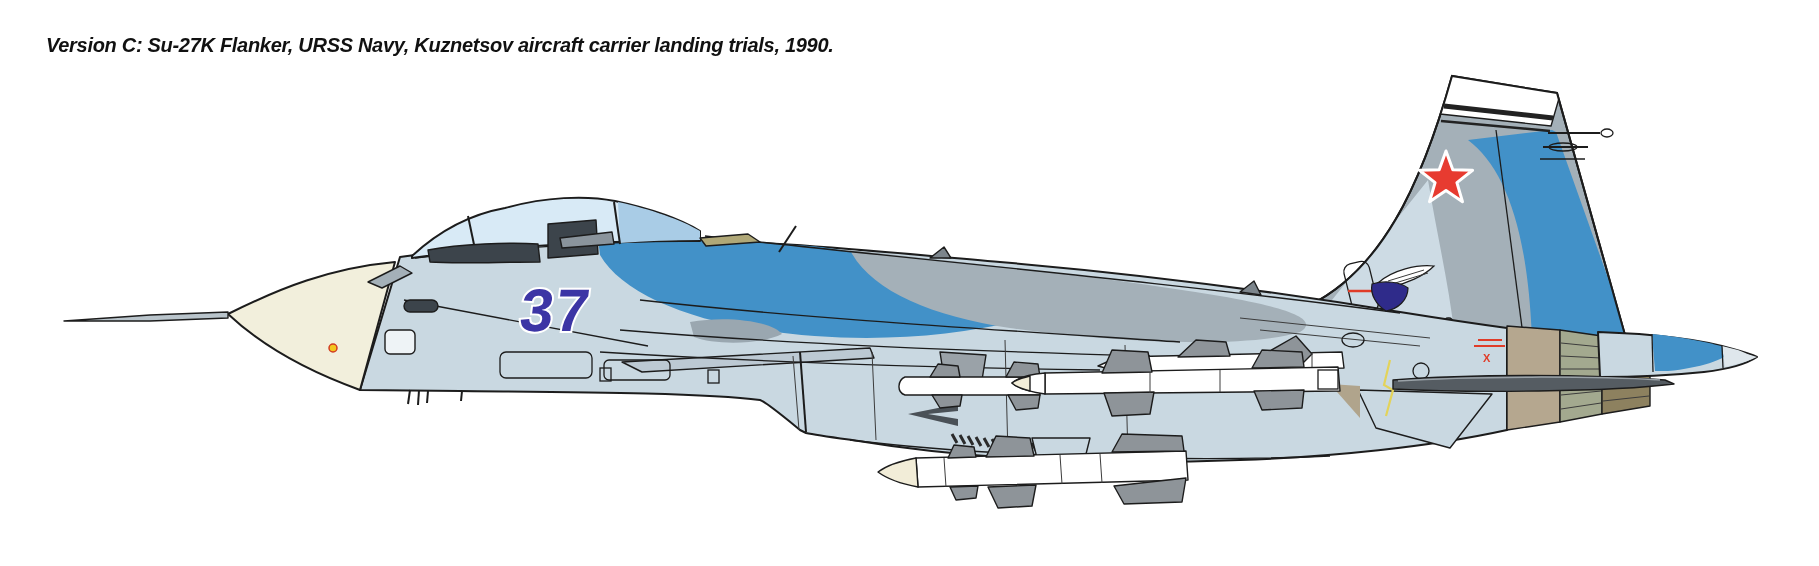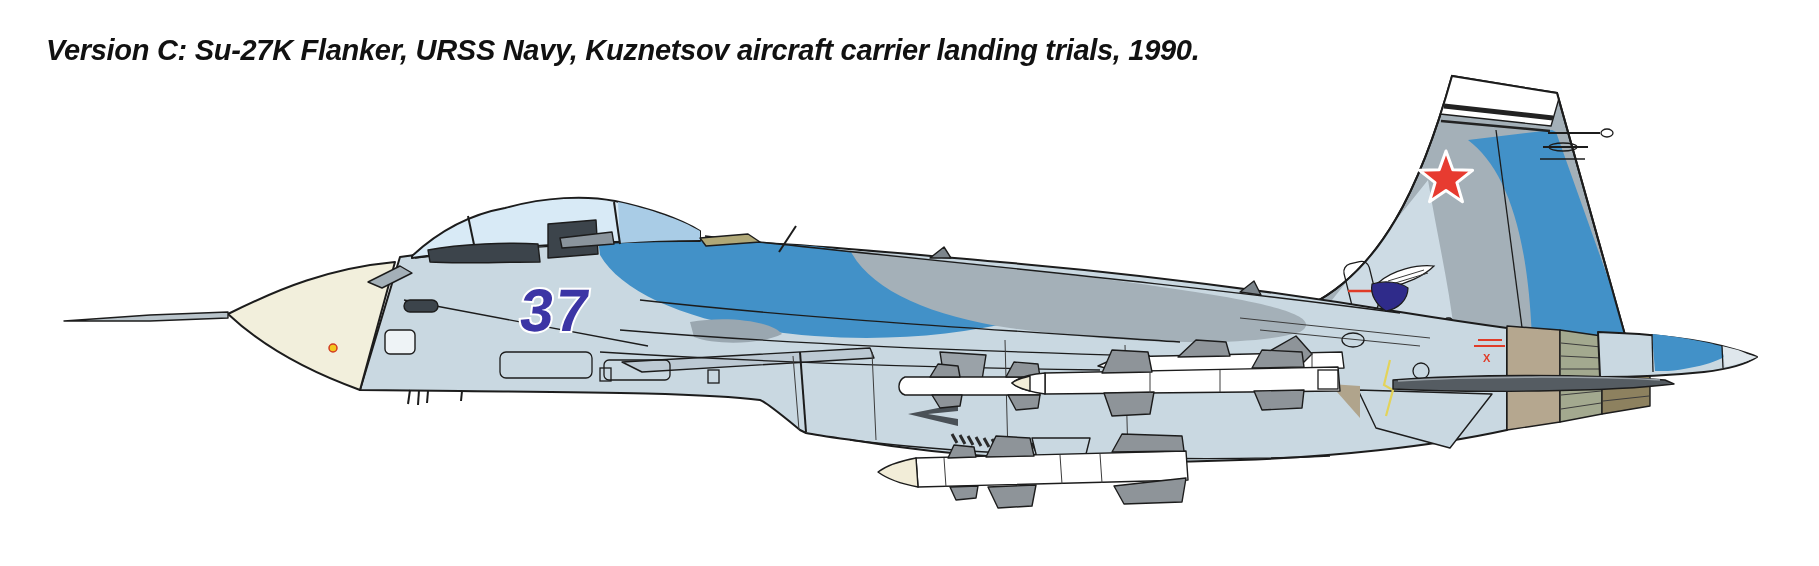--- a/index.html
+++ b/index.html
@@ -1,19 +1,19 @@
 <!DOCTYPE html>
 <html><head>
 <meta charset="utf-8">
 <style>
   html,body { margin:0; padding:0; background:#ffffff; }
   .page { position:relative; width:1819px; height:566px; background:#ffffff; overflow:hidden;
           font-family:"Liberation Sans", sans-serif; }
   .caption { position:absolute; left:46px; top:34px; font-style:italic; font-weight:600;
-             font-size:29px; letter-spacing:-0.3px; color:#111111; white-space:nowrap; }
+             font-size:20px; letter-spacing:-0.3px; color:#111111; white-space:nowrap; }
   svg.art { position:absolute; left:0; top:0; }
   
   .o  { stroke:#1c1c1c; stroke-width:2;   stroke-linejoin:round; }
   .o1 { stroke:#1c1c1c; stroke-width:1.4; stroke-linejoin:round; }
   
   .l  { fill:none; stroke:#1c1c1c; stroke-width:1.3; }
   .l2 { fill:none; stroke:#1c1c1c; stroke-width:2;   }
   .lt { fill:none; stroke:#3c3c3c; stroke-width:1;   }
   .tailnum { font-family:"Liberation Sans", sans-serif; font-weight:bold; font-size:60px;
              letter-spacing:2px; paint-order:stroke; stroke:#ffffff; stroke-width:4px; }

